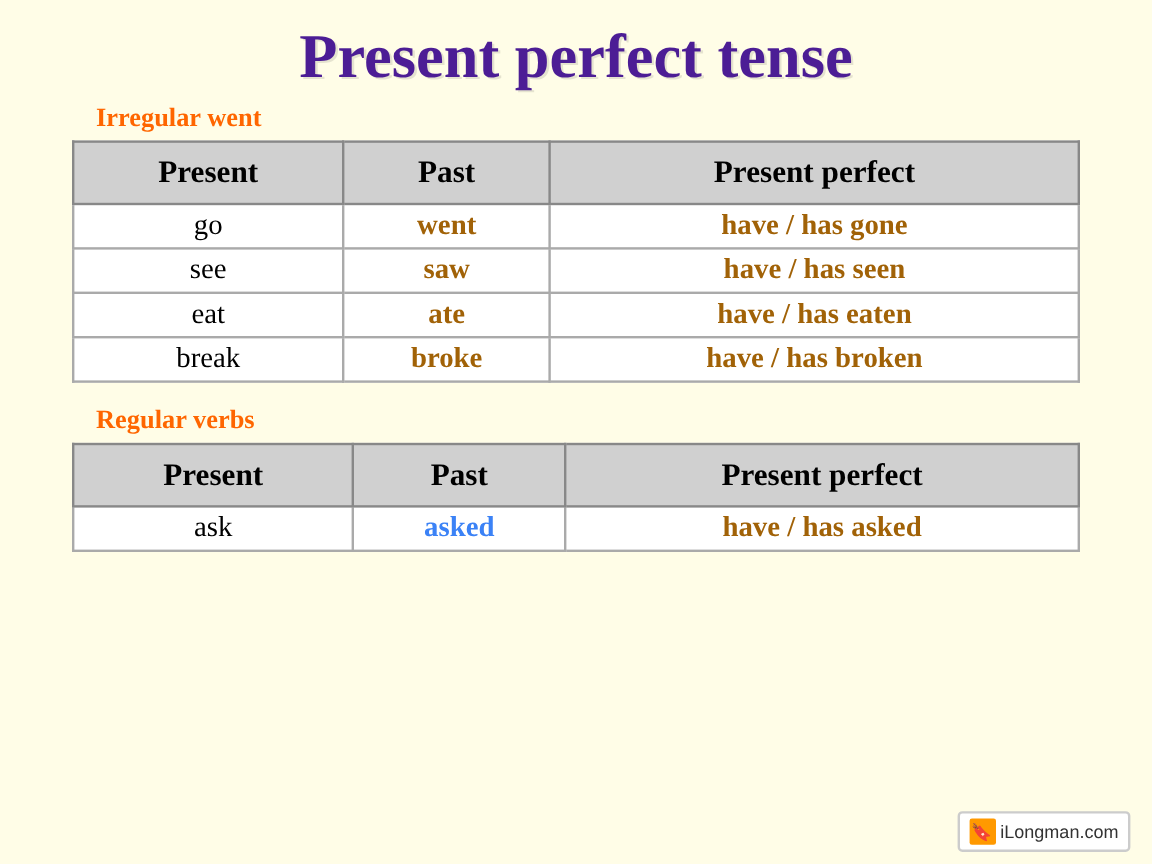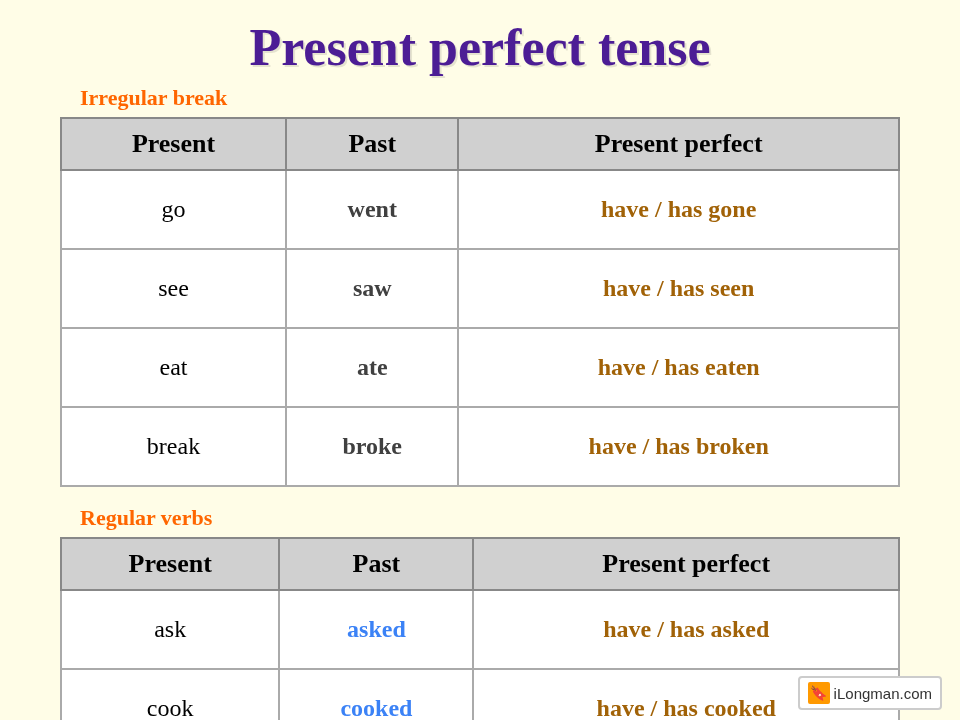--- a/index.html
+++ b/index.html
@@ -46,32 +46,32 @@
       font-size: 26px;
       font-weight: bold;
       color: #000;
       padding: 10px 8px;
       text-align: center;
       border: 2px solid #888;
     }
 
     td {
       font-size: 24px;
-      padding: 25px 8px;
+      padding: 4px 8px;
       text-align: center;
       border: 2px solid #aaa;
     }
 
     .col-present {
       color: #000;
       font-weight: normal;
     }
 
     .col-past-irreg {
-      color: #404040;
+      color: #a16207;
       font-weight: bold;
     }
 
     .col-past-reg {
       color: #3b82f6;
       font-weight: bold;
     }
 
     .col-perfect {
       color: #a16207;
@@ -104,21 +104,21 @@
       font-size: 14px;
       color: white;
       border-radius: 2px;
     }
   </style>
 </head>
 <body>
 
 <h1 class="page-title">Present perfect tense</h1>
 
-<div class="section-label">Irregular break</div>
+<div class="section-label">Irregular went</div>
 
 <div class="table-wrapper">
   <table>
     <thead>
       <tr>
         <th>Present</th>
         <th>Past</th>
         <th>Present perfect</th>
       </tr>
     </thead>
@@ -157,25 +157,20 @@
         <th>Past</th>
         <th>Present perfect</th>
       </tr>
     </thead>
     <tbody id="regular-tbody">
     <tr>
           <td class="col-present">ask</td>
           <td class="col-past-reg">asked</td>
           <td class="col-perfect">have / has asked</td>
         </tr>
-        <tr>
-          <td class="col-present">cook</td>
-          <td class="col-past-reg">cooked</td>
-          <td class="col-perfect">have / has cooked</td>
-        </tr>
       </tbody>
   </table>
 </div>
 
 <div class="watermark">
   <span class="watermark-icon">🔖</span>
   <span>iLongman.com</span>
 </div>
 
 </body></html>

